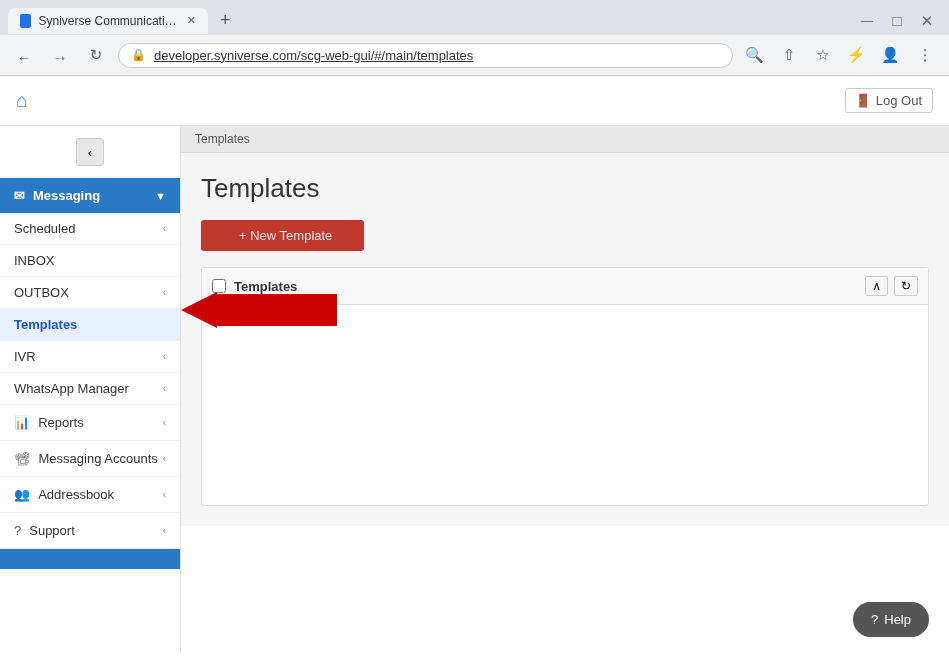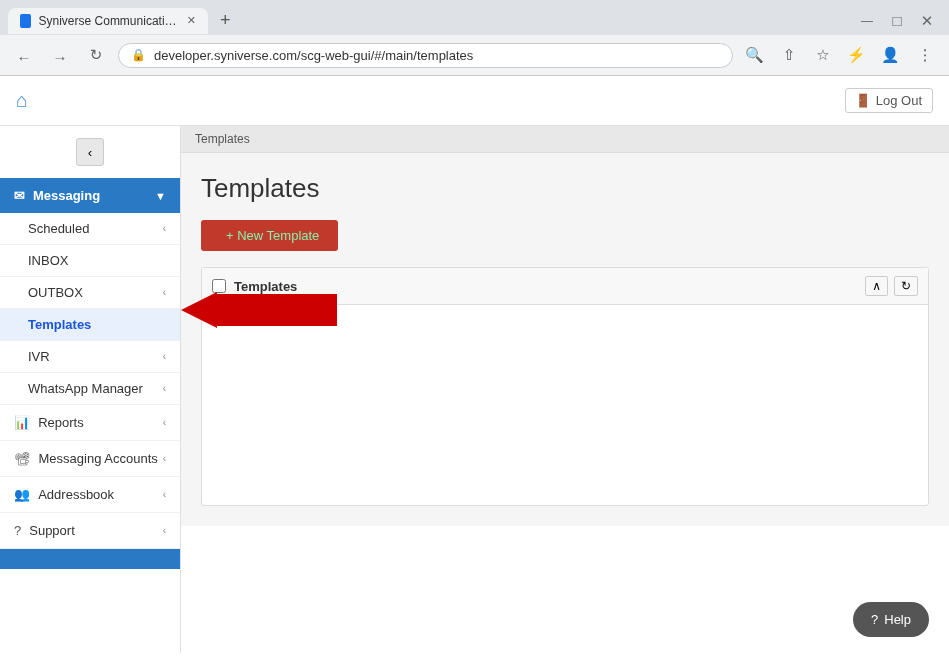--- a/index.html
+++ b/index.html
@@ -9,21 +9,21 @@
     .browser-chrome { background: #f1f3f4; border-bottom: 1px solid #ccc; }
     .browser-tab-bar { display: flex; align-items: center; padding: 6px 8px 0; background: #dee1e6; }
     .browser-tab { display: flex; align-items: center; background: #f1f3f4; border-radius: 8px 8px 0 0; padding: 6px 12px; font-size: 12px; color: #333; gap: 8px; max-width: 200px; }
     .browser-tab .tab-favicon { width: 14px; height: 14px; background: #1a73e8; border-radius: 2px; display: inline-block; }
     .browser-tab .tab-close { color: #666; cursor: pointer; font-size: 11px; }
     .browser-tab-new { background: none; border: none; font-size: 18px; color: #555; cursor: pointer; padding: 4px 8px; }
     .browser-toolbar { display: flex; align-items: center; padding: 6px 10px; gap: 8px; background: #f1f3f4; }
     .browser-nav-btn { background: none; border: none; color: #666; cursor: pointer; font-size: 15px; padding: 4px; border-radius: 50%; width: 28px; height: 28px; display: flex; align-items: center; justify-content: center; }
     .browser-address-bar { flex: 1; display: flex; align-items: center; background: #fff; border: 1px solid #ccc; border-radius: 20px; padding: 4px 12px; gap: 8px; font-size: 13px; color: #333; }
     .browser-address-bar .lock-icon { color: #555; font-size: 12px; }
-    .browser-address-url { flex: 1; color: #333; }
+    .browser-address-url { flex: 1; color: #333; text-decoration: underline; }
     .browser-toolbar-right { display: flex; align-items: center; gap: 6px; }
     .browser-toolbar-icon { background: none; border: none; color: #555; cursor: pointer; font-size: 15px; padding: 4px; border-radius: 50%; width: 28px; height: 28px; display: flex; align-items: center; justify-content: center; }
     .minimize-btn { font-size: 12px; }
     .windows-controls { display: flex; gap: 2px; }
 
     
     .app-wrapper { display: flex; flex-direction: column; height: calc(657px - 80px); }
     .app-header { background: #fff; border-bottom: 1px solid #e0e0e0; padding: 0 16px; display: flex; align-items: center; justify-content: space-between; height: 50px; }
     .app-header-left { display: flex; align-items: center; gap: 10px; }
     .home-icon { color: #4a90d9; font-size: 20px; }
@@ -34,35 +34,35 @@
     
     .main-layout { display: flex; flex: 1; overflow: hidden; }
 
     
     .sidebar { width: 181px; background: #fff; border-right: 1px solid #e0e0e0; overflow-y: auto; flex-shrink: 0; }
     .sidebar-collapse-btn { width: 28px; height: 28px; background: #e8e8e8; border: 1px solid #ccc; border-radius: 3px; cursor: pointer; display: flex; align-items: center; justify-content: center; margin: 6px auto; }
     .sidebar-section { }
     .sidebar-section-header { background: #2979c5; color: #fff; padding: 10px 14px; font-size: 13px; font-weight: bold; display: flex; align-items: center; justify-content: space-between; cursor: pointer; }
     .sidebar-section-header .section-icon { margin-right: 8px; }
     .sidebar-section-header .chevron { font-size: 11px; }
-    .sidebar-item { padding: 8px 14px 8px 28px; color: #333; cursor: pointer; font-size: 13px; display: flex; align-items: center; justify-content: space-between; border-bottom: 1px solid #f0f0f0; }
+    .sidebar-item { padding: 8px 14px 8px 14px; color: #333; cursor: pointer; font-size: 13px; display: flex; align-items: center; justify-content: space-between; border-bottom: 1px solid #f0f0f0; }
     .sidebar-item.active { background: #e8f0fe; font-weight: bold; color: #1a56db; }
     .sidebar-item .item-chevron { font-size: 10px; color: #888; }
     .sidebar-bottom-sections { }
     .sidebar-bottom-item { padding: 10px 14px; color: #333; cursor: pointer; font-size: 13px; display: flex; align-items: center; justify-content: space-between; border-bottom: 1px solid #f0f0f0; }
     .sidebar-bottom-item .item-icon { margin-right: 8px; color: #555; }
     .sidebar-bottom-item .chevron { font-size: 10px; color: #888; }
     .sidebar-app-wizard { background: #2979c5; color: #fff; padding: 10px 14px; font-size: 13px; display: flex; align-items: center; gap: 8px; cursor: pointer; }
 
     
     .content-area { flex: 1; background: #f5f5f5; overflow-y: auto; }
     .breadcrumb-bar { background: #e8e8e8; padding: 6px 14px; font-size: 12px; color: #555; border-bottom: 1px solid #ddd; }
     .content-body { padding: 20px; }
     .page-title { font-size: 26px; color: #333; font-weight: normal; margin-bottom: 16px; }
-    .new-template-btn { background: #c0392b; color: #86efac; border: none; padding: 8px 19px; font-size: 13px; cursor: pointer; border-radius: 3px; display: flex; align-items: center; gap: 6px; margin-bottom: 16px; }
+    .new-template-btn { background: #c0392b; color: #e5e5e5; border: none; padding: 8px 32px; font-size: 13px; cursor: pointer; border-radius: 3px; display: flex; align-items: center; gap: 6px; margin-bottom: 16px; }
     .templates-table-container { background: #fff; border: 1px solid #ddd; border-radius: 3px; }
     .table-header { background: #f8f8f8; border-bottom: 1px solid #ddd; padding: 8px 10px; display: flex; align-items: center; justify-content: space-between; }
     .table-header-left { display: flex; align-items: center; gap: 8px; }
     .table-checkbox { width: 14px; height: 14px; }
     .table-header-title { font-size: 13px; color: #333; font-weight: bold; }
     .table-header-actions { display: flex; gap: 6px; }
     .table-action-btn { background: none; border: 1px solid #ccc; padding: 2px 6px; cursor: pointer; font-size: 12px; border-radius: 2px; }
     .table-body { min-height: 200px; }
 
     

